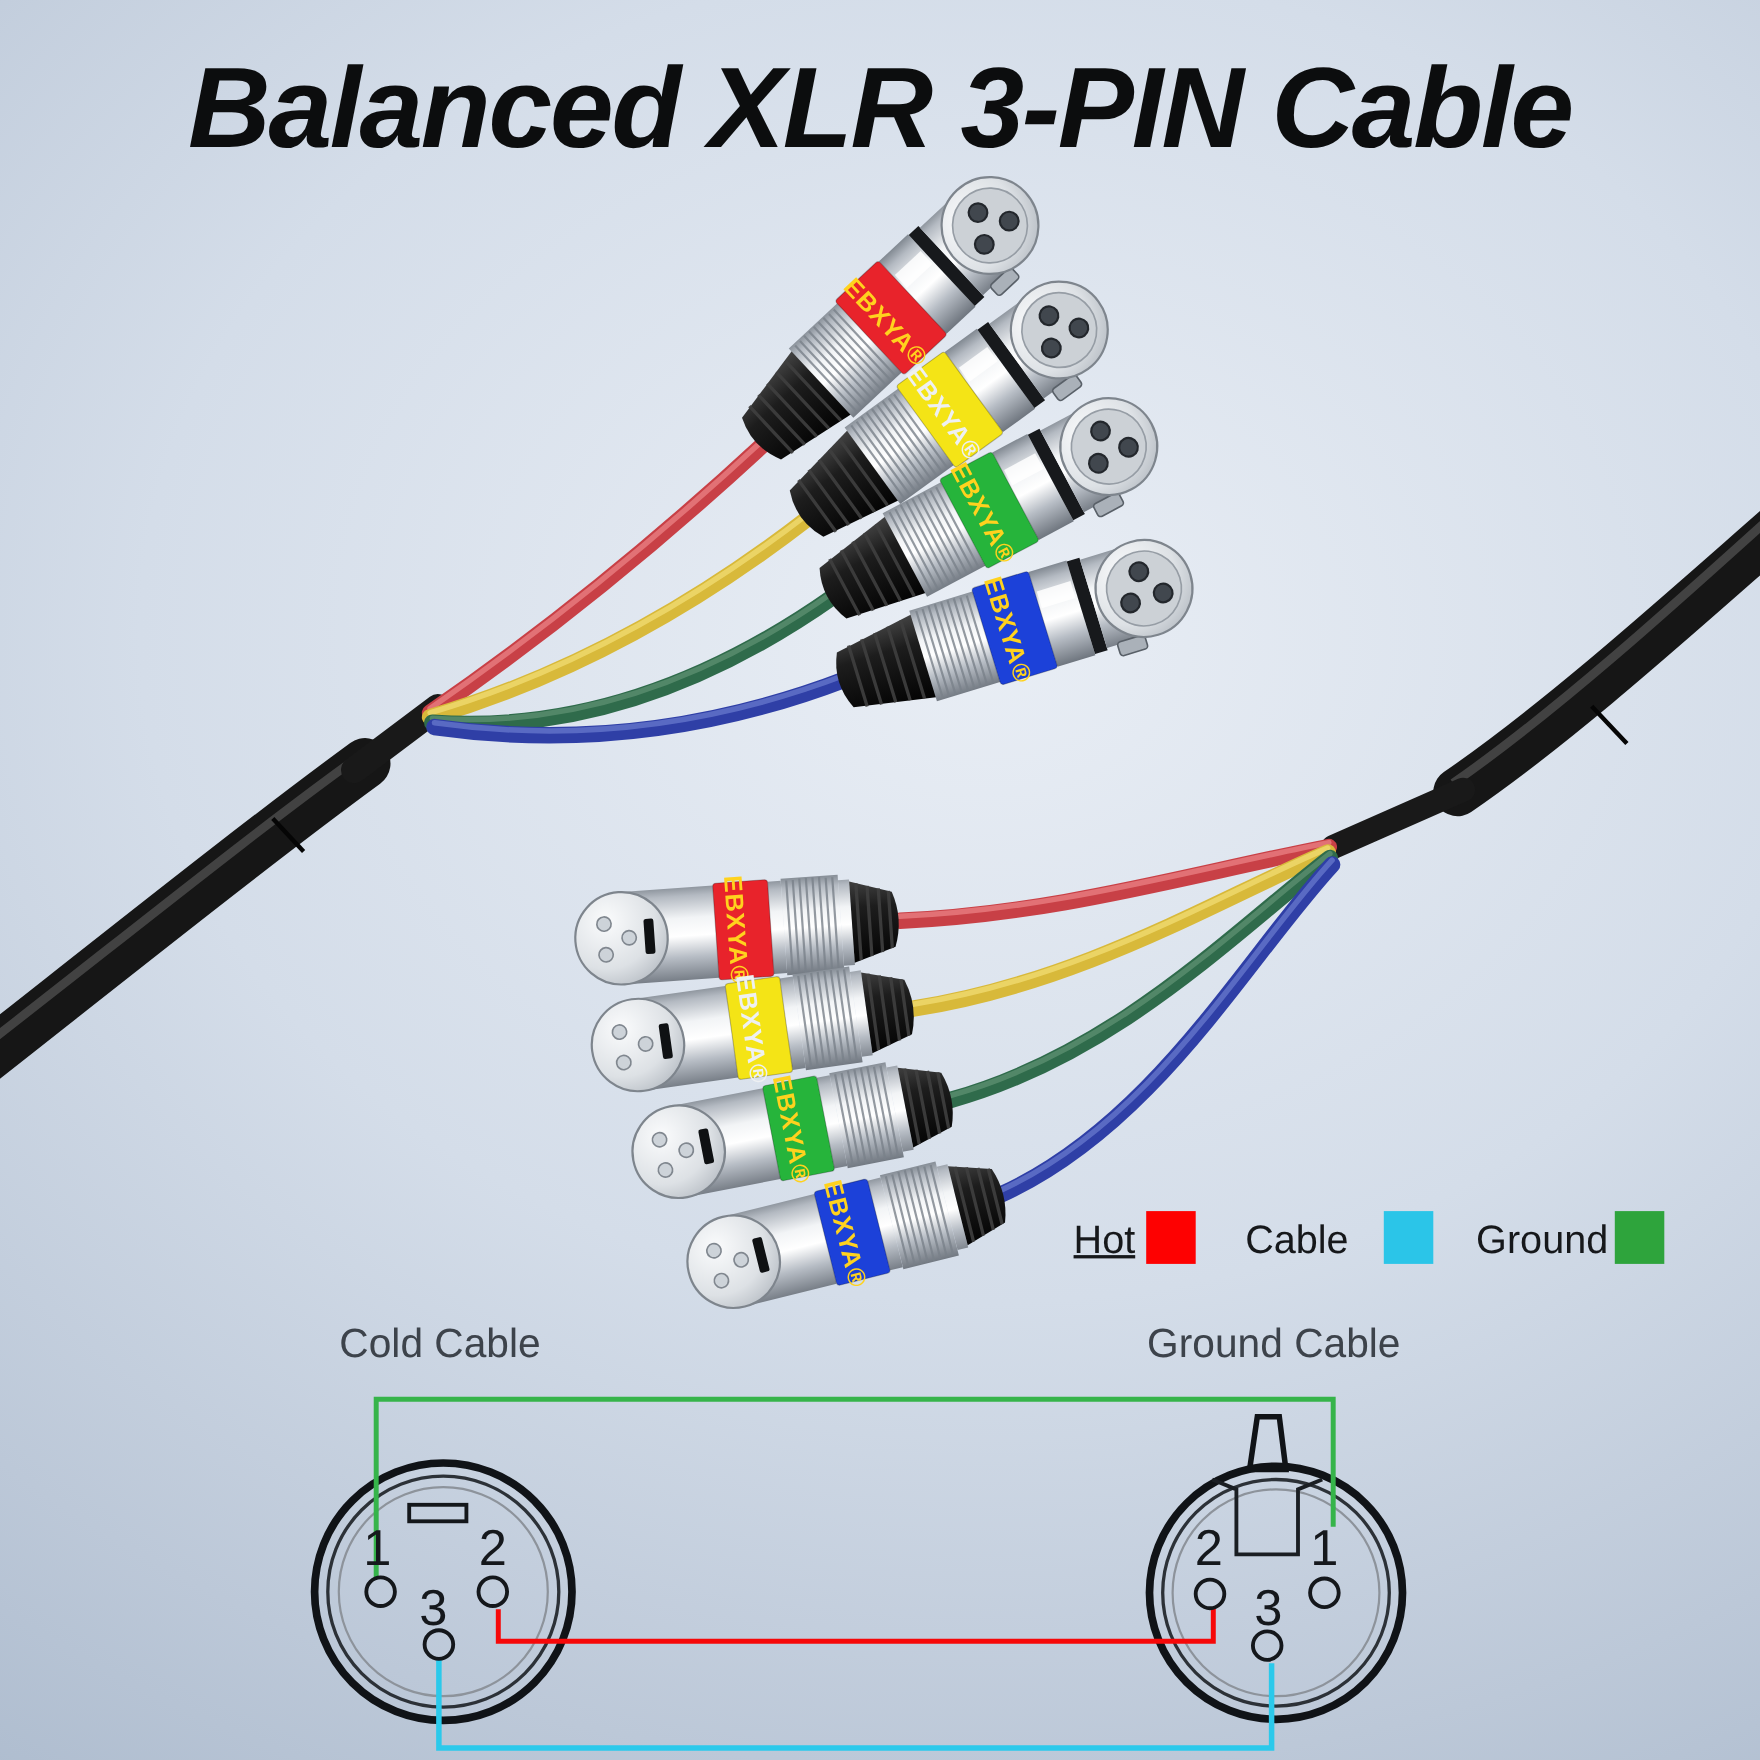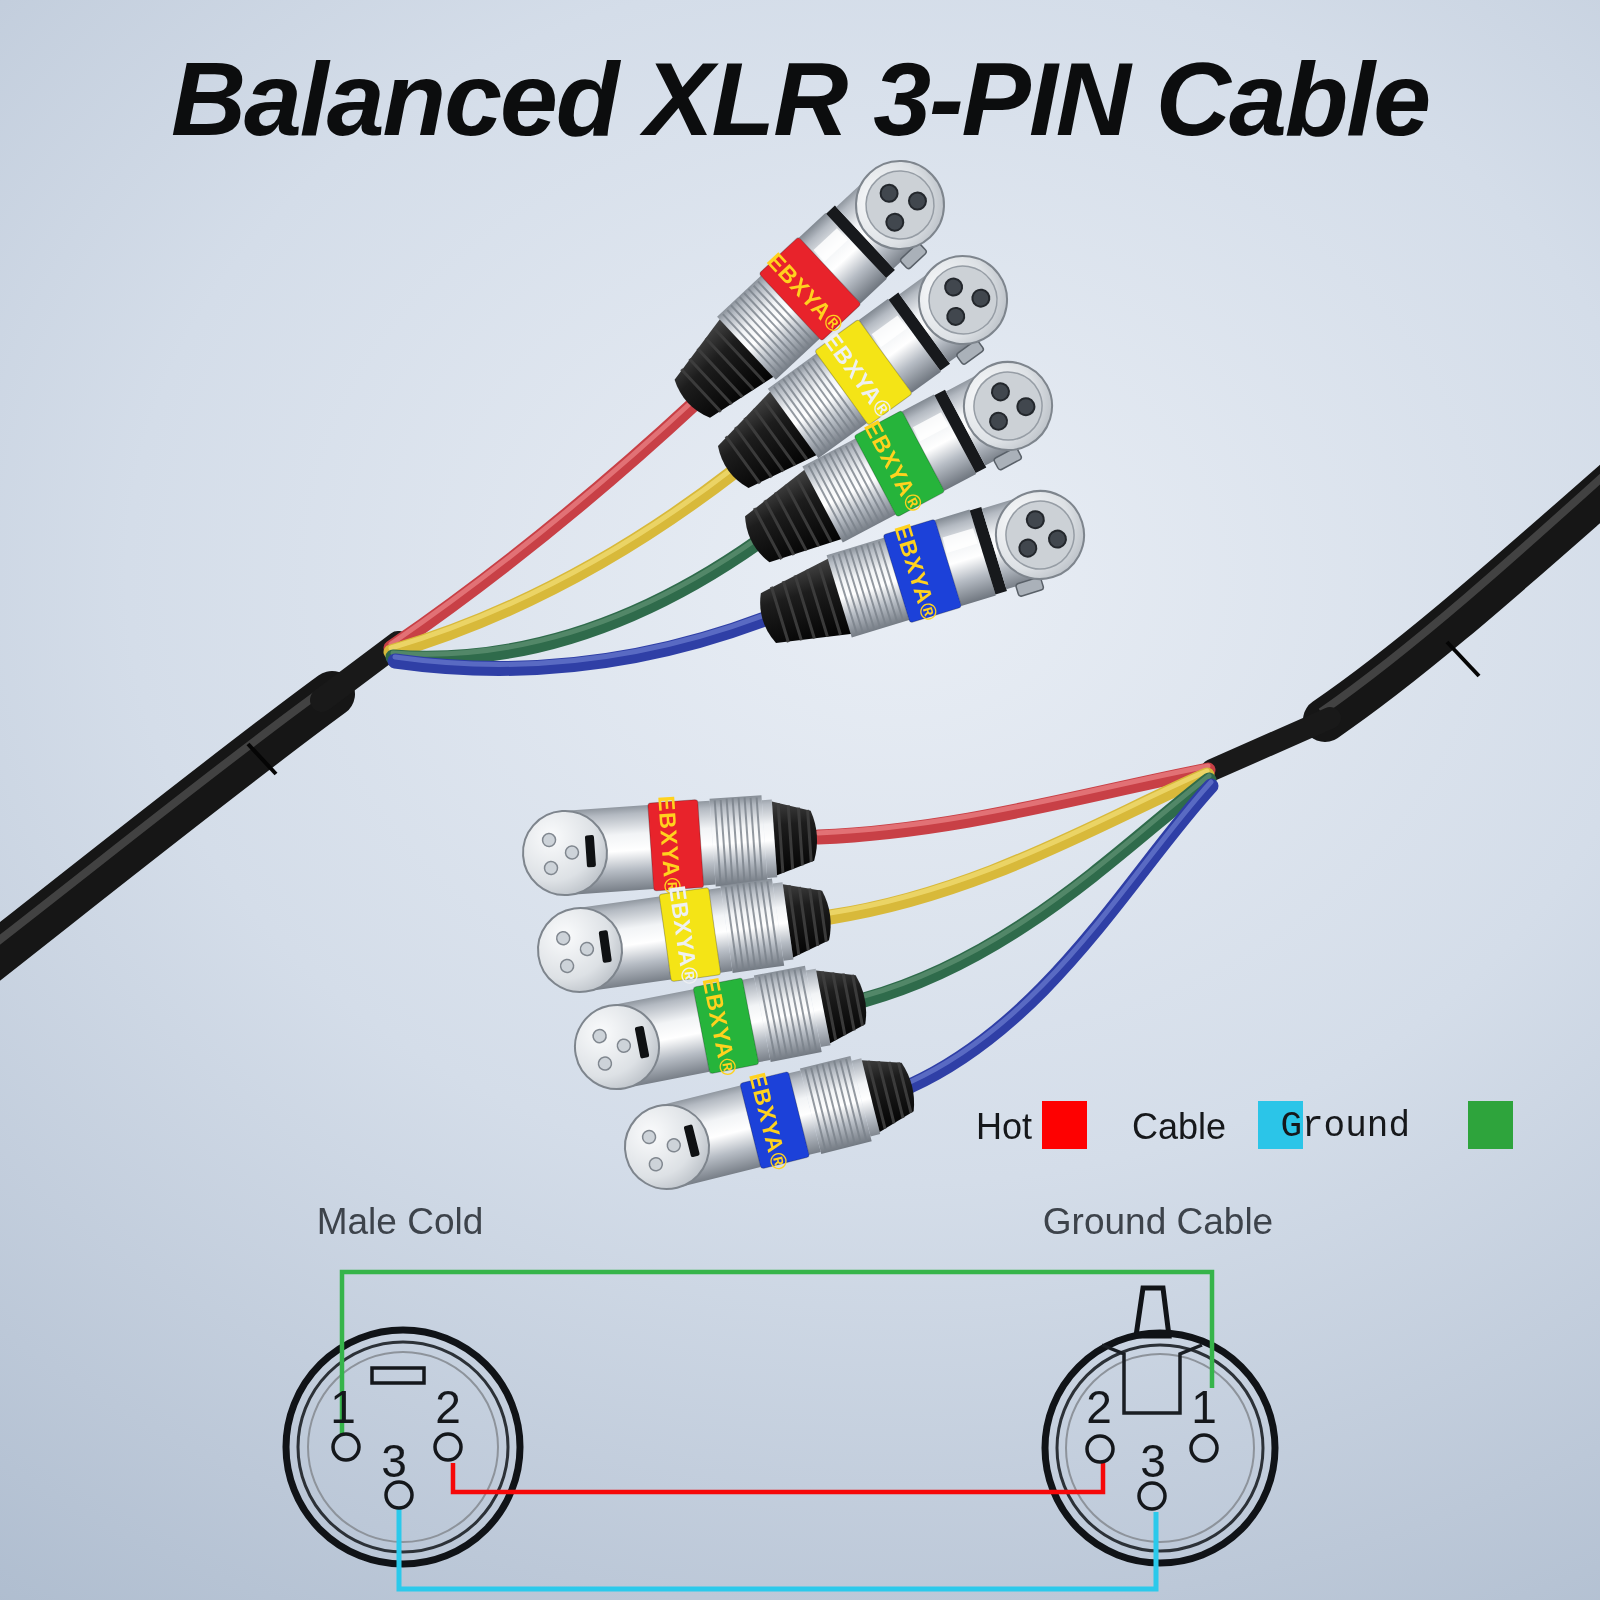--- a/index.html
+++ b/index.html
@@ -11,25 +11,25 @@
   #scene{position:absolute;left:0;top:0;}
   .title{
     position:absolute;left:0;right:0;top:40px;margin:0;text-align:center;
     font-size:104px;font-weight:bold;letter-spacing:-2px;color:#0c0d0e;font-style:italic;
   }
   .cable-label{position:absolute;width:320px;text-align:center;font-size:37px;color:#3d434b;}
   #male-cable-label{left:240px;top:1201px;}
   #female-cable-label{left:998px;top:1201px;}
   .legend-label{position:absolute;top:1106px;font-size:36px;color:#16181b;text-align:right;}
   .swatch{position:absolute;top:1101px;width:45px;height:48px;}
-  #legend-hot-label{left:902px;width:130px;}
+  #legend-hot-label{left:902px;width:130px;text-decoration:underline;}
   #legend-hot-swatch{left:1042px;}
   #legend-cold-label{left:1098px;width:128px;}
   #legend-cold-swatch{left:1258px;}
-  #legend-ground-label{left:1246px;width:164px;font-family:Liberation Mono, monospace;}
+  #legend-ground-label{left:1298px;width:164px;}
   #legend-ground-swatch{left:1468px;}
   .brand{font-family:"Liberation Sans",sans-serif;font-size:23px;font-weight:bold;letter-spacing:1px;text-anchor:middle;dominant-baseline:middle;}
   .pin-num{font-family:"Liberation Sans",sans-serif;font-size:46px;fill:#15181c;text-anchor:middle;}
 </style>
 </head>
 <body>
 
 <div id="canvas">
 
 <svg id="scene" width="1600" height="1600" viewBox="0 0 1600 1600">
@@ -204,16 +204,16 @@
 
 <h1 class="title">Balanced XLR 3-PIN Cable</h1>
 
 <div class="legend-label" id="legend-hot-label">Hot</div>
 <div class="swatch" id="legend-hot-swatch" style="background: rgb(254, 1, 1);"></div>
 <div class="legend-label" id="legend-cold-label">Cable</div>
 <div class="swatch" id="legend-cold-swatch" style="background: rgb(43, 197, 232);"></div>
 <div class="legend-label" id="legend-ground-label">Ground</div>
 <div class="swatch" id="legend-ground-swatch" style="background: rgb(46, 164, 60);"></div>
 
-<div class="cable-label" id="male-cable-label">Male Cold</div>
+<div class="cable-label" id="male-cable-label">Cold Cable</div>
 <div class="cable-label" id="female-cable-label">Ground Cable</div>
 
 </div>
 
 </body></html>

